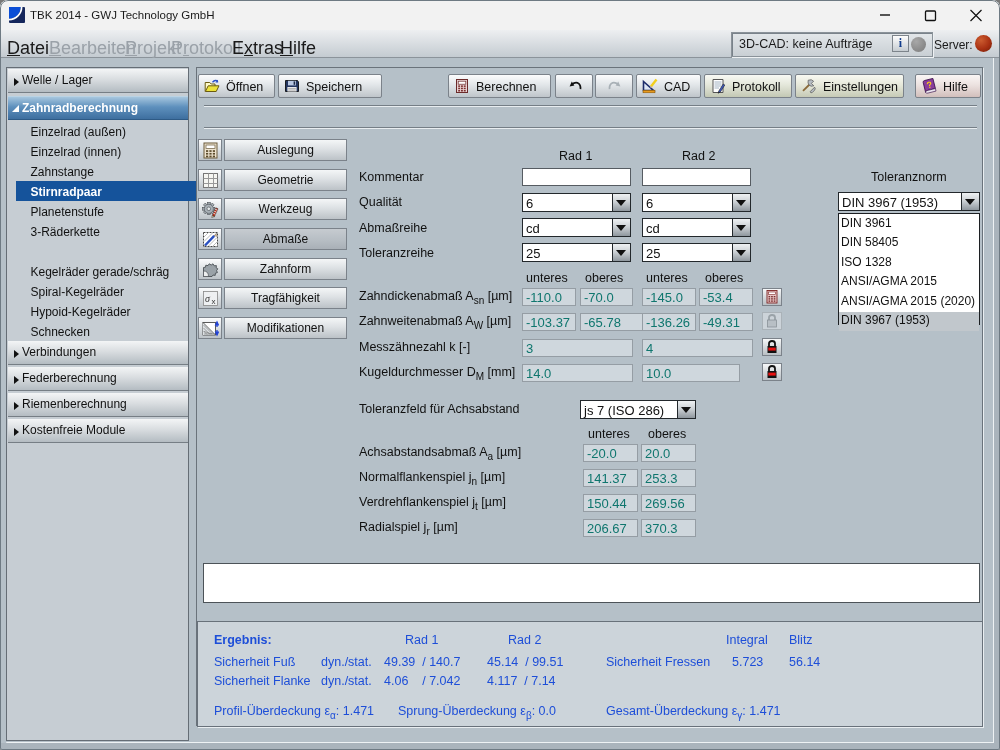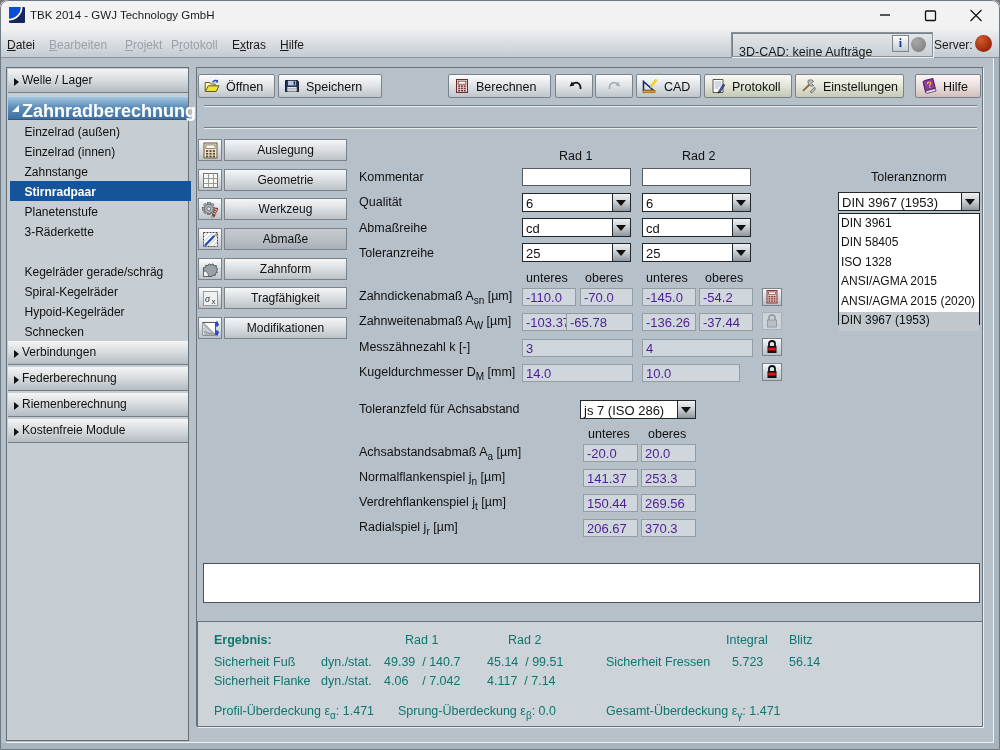--- a/index.html
+++ b/index.html
@@ -6,72 +6,72 @@
 html,body{margin:0;padding:0;}
 body{width:1000px;height:750px;overflow:hidden;font-family:"Liberation Sans",sans-serif;background:#787878;}
 #win{position:absolute;left:0;top:0;width:1000px;height:750px;background:#b5c0c8;border-radius:8px 8px 2px 2px;overflow:hidden;}
 #winborder{position:absolute;left:0;top:0;width:1000px;height:750px;border:1px solid #6e7a83;border-radius:8px 8px 2px 2px;box-sizing:border-box;z-index:99;pointer-events:none;}
 .abs{position:absolute;}
 
 #titlebar{position:absolute;left:0;top:0;width:1000px;height:30px;background:#f2f2f2;}
 #title-text{position:absolute;left:30px;top:9px;font-size:11.5px;color:#1a1a1a;white-space:nowrap;}
 
 #menubar{position:absolute;left:0;top:30px;width:1000px;height:28px;background:linear-gradient(#edeff1,#c4cbd1);border-bottom:1px solid #8b939a;box-sizing:border-box;}
-.mi{position:absolute;top:8px;font-size:12px;color:#1a1a1a;white-space:nowrap;}
+.mi{position:absolute;top:8px;font-size:18px;color:#1a1a1a;white-space:nowrap;}
 .mi.dis{color:#9aa1a8;}
 #cadbox{position:absolute;left:731px;top:2px;width:200px;height:23px;border:1px solid #8a9299;box-shadow:inset 1px 1px 0 #79828a, 1px 1px 0 #eef1f3;background:linear-gradient(#e3e7ea,#c9cfd4);}
-#cadbox .txt{position:absolute;left:7px;top:12px;font-size:12.5px;color:#1a1a1a;white-space:nowrap;}
+#cadbox .txt{position:absolute;left:7px;top:4px;font-size:12.5px;color:#1a1a1a;white-space:nowrap;}
 #ibtn{position:absolute;left:160px;top:2px;width:17px;height:17px;background:linear-gradient(#fdfdfd,#c6ccd1);border:1px solid #7d848b;box-sizing:border-box;font-weight:bold;font-size:12px;color:#123d8c;text-align:center;line-height:15px;font-family:"Liberation Serif",serif;}
 #graydot{position:absolute;left:179px;top:4px;width:15px;height:15px;border-radius:50%;background:radial-gradient(circle at 35% 30%,#a8a8a8,#8c8c8c 60%,#7e7e7e);}
 #servertxt{position:absolute;left:934px;top:8px;font-size:12px;color:#1a1a1a;}
 #reddot{position:absolute;left:975px;top:5px;width:17px;height:17px;border-radius:50%;background:radial-gradient(circle at 35% 30%,#cc5c30,#a83012 55%,#6e1e08);}
 
 .wc{position:absolute;top:0;width:46px;height:30px;}
 
 #sidebar{position:absolute;left:6px;top:67px;width:183px;height:674px;background:#c6cdd3;border:1px solid #656d75;box-sizing:border-box;}
 .shead{position:absolute;left:1px;width:180px;height:24px;background:linear-gradient(#f3f5f6,#d9dde0 45%,#b4bcc2);border-bottom:1px solid #767e85;box-sizing:border-box;}
 .shead .tri{position:absolute;left:5.5px;top:9px;width:0;height:0;border-left:5.5px solid #111;border-top:4px solid transparent;border-bottom:4px solid transparent;}
 .shead .lab{position:absolute;left:14px;top:4px;font-size:12px;color:#111;white-space:nowrap;}
 #shead-zr{background:linear-gradient(#a6c6de,#5e90bd 45%,#3e6f9f);border-top:1px solid #b9d2e4;border-bottom:1px solid #2e5a85;}
-#shead-zr .lab{color:#fff;font-weight:bold;top:4px;font-size:18px;}
+#shead-zr .lab{color:#fff;font-weight:bold;top:4px;font-size:12px;}
 #shead-zr .tri2{position:absolute;left:4px;top:8px;width:0;height:0;border-right:7px solid #fff;border-top:7px solid transparent;}
-.sitem{position:absolute;left:3px;width:181px;height:20px;font-size:12px;color:#111;}
+.sitem{position:absolute;left:9px;width:181px;height:20px;font-size:12px;color:#111;}
 .sitem span{position:absolute;left:14.5px;top:3.5px;white-space:nowrap;}
 #sel-item{background:#15539b;color:#fff;font-weight:bold;}
 
 #content{position:absolute;left:196px;top:67px;width:787px;height:659px;border:1px solid #6a737b;box-shadow:1px 1px 0 #e9eef1;box-sizing:border-box;}
 .sep{position:absolute;left:7px;width:773px;height:0;border-top:1px solid #757e86;border-bottom:1px solid #e8edf0;}
 
 .tbtn{position:absolute;height:24px;background:linear-gradient(#fbfcfd,#e2e6e9 45%,#bfc5ca);border:1px solid #7b828a;border-radius:2px;box-sizing:border-box;font-size:12.5px;color:#111;}
 .tbtn .ic{position:absolute;left:5px;top:3px;width:16px;height:16px;}
 .tbtn .tx{position:absolute;left:27px;top:5px;white-space:nowrap;}
 
 .icbtn{position:absolute;left:1px;width:24px;height:22px;background:linear-gradient(#fbfcfd,#dfe3e6 45%,#bdc3c8);border:1px solid #7b828a;box-sizing:border-box;}
 .icbtn svg{position:absolute;left:3px;top:2px;}
 .stbtn{position:absolute;left:27px;width:123px;height:22px;background:linear-gradient(#f4f6f7,#dde1e4 45%,#bcc2c7);border:1px solid #7b828a;box-sizing:border-box;font-size:12px;color:#111;text-align:center;line-height:20px;}
 .stbtn.pressed{background:linear-gradient(#c6cbd0,#b7bec4 55%,#a9b0b7);}
 
 .flabel{position:absolute;font-size:12.5px;color:#111;white-space:nowrap;}
 .tfield{position:absolute;height:18px;background:#fff;border:1px solid #565c62;box-sizing:border-box;font-size:13px;color:#111;padding:1px 0 0 3px;}
-.dfield{position:absolute;height:18px;background:#cfd7dd;border:1px solid #959da4;box-sizing:border-box;font-size:13px;color:#4c1d95;padding:1px 0 0 3px;white-space:nowrap;overflow:hidden;}
+.dfield{position:absolute;height:18px;background:#cfd7dd;border:1px solid #959da4;box-sizing:border-box;font-size:13px;color:#0f766e;padding:1px 0 0 3px;white-space:nowrap;overflow:hidden;}
 .combo{position:absolute;height:19px;background:#fff;border:1px solid #23282c;box-sizing:border-box;font-size:13px;color:#111;}
 .combo .cv{position:absolute;left:3px;top:2px;white-space:nowrap;}
 .combo .arr{position:absolute;right:0;top:0;bottom:0;width:17px;border-left:1px solid #23282c;background:linear-gradient(#eef1f3,#cdd2d6 45%,#8f979e);}
 .combo .arr:after{content:"";position:absolute;left:2.5px;top:6px;width:0;height:0;border-left:5.5px solid transparent;border-right:5.5px solid transparent;border-top:6px solid #111;}
 .chead{position:absolute;font-size:12.5px;color:#111;white-space:nowrap;}
 .lkbtn{position:absolute;left:565px;width:20px;height:18px;background:linear-gradient(#f6f8f9,#d9dde0 45%,#bac0c5);border:1px solid #7b828a;box-sizing:border-box;}
 .lkbtn.flat{background:#ccd3d9;border:1px solid #aab2b8;}
 
 #ddlist{position:absolute;left:641px;top:145px;width:142px;height:112px;background:#fff;border:1px solid #1c1f22;box-sizing:border-box;z-index:50;}
 #ddlist .it{height:18px;font-size:12px;color:#111;padding:1.5px 0 0 2px;white-space:nowrap;}
 #ddlist .it.hl{background:#c1c7cc;}
 
 #whitebox{position:absolute;left:6px;top:495px;width:777px;height:40px;background:#fff;border:1px solid #4c5358;box-sizing:border-box;}
 #results{position:absolute;left:0px;top:553px;width:786px;height:106px;background:#ccd4da;border:1px solid #68717a;box-shadow:1px 1px 0 #e9eef1;box-sizing:border-box;}
-.r{position:absolute;font-size:12.5px;color:#0f766e;white-space:nowrap;}
+.r{position:absolute;font-size:12.5px;color:#1d4ed8;white-space:nowrap;}
 sub{font-size:10px;}
 .bevelr{position:absolute;left:993px;top:58px;width:1px;height:685px;background:#eef2f4;}
 .bevelb{position:absolute;left:6px;top:742px;width:988px;height:1px;background:#eef2f4;border-radius:0 0 2px 2px;}
 .marg-r{position:absolute;left:994px;top:58px;width:5px;height:691px;background:#aab4bc;}
 .marg-b{position:absolute;left:1px;top:743px;width:998px;height:6px;background:#aab4bc;}
 </style>
 </head>
 <body>
 <div id="win">
   <div id="winborder"></div>
@@ -397,25 +397,25 @@
       </div>
 
     <span class="chead" style="left:329px;top:203px">unteres</span>
     <span class="chead" style="left:388px;top:203px">oberes</span>
     <span class="chead" style="left:449px;top:203px">unteres</span>
     <span class="chead" style="left:508px;top:203px">oberes</span>
 
     <div class="dfield" style="left:325px;top:220px;width:54px">-110.0</div>
     <div class="dfield" style="left:383px;top:220px;width:53px">-70.0</div>
     <div class="dfield" style="left:445px;top:220px;width:54px">-145.0</div>
-    <div class="dfield" style="left:502px;top:220px;width:54px">-54.2</div>
+    <div class="dfield" style="left:502px;top:220px;width:54px">-53.4</div>
     <div class="dfield" style="left:325px;top:245px;width:54px">-103.37</div>
-    <div class="dfield" style="left:369px;top:245px;width:67px">-65.78</div>
+    <div class="dfield" style="left:383px;top:245px;width:67px">-65.78</div>
     <div class="dfield" style="left:445px;top:245px;width:54px">-136.26</div>
-    <div class="dfield" style="left:502px;top:245px;width:54px">-37.44</div>
+    <div class="dfield" style="left:502px;top:245px;width:54px">-49.31</div>
     <div class="dfield" style="left:325px;top:271px;width:111px">3</div>
     <div class="dfield" style="left:445px;top:271px;width:111px">4</div>
     <div class="dfield" style="left:325px;top:296px;width:111px">14.0</div>
     <div class="dfield" style="left:445px;top:296px;width:98px">10.0</div>
 
     <div class="lkbtn" style="top:220px"><svg width="18" height="16" viewBox="0 0 18 16">
           <rect x="4" y="1.5" width="10" height="12.5" fill="#e8c8c8" stroke="#7c2222" stroke-width="0.9"></rect>
           <rect x="5.5" y="3" width="7" height="2.6" fill="#fff" stroke="#7c2222" stroke-width="0.6"></rect>
           <g fill="#7c3030">
             <rect x="5.5" y="7" width="1.7" height="1.4"></rect>

